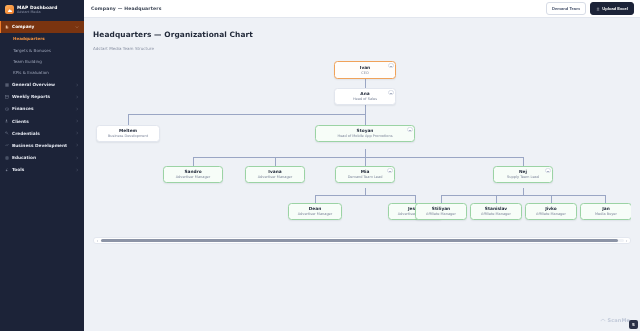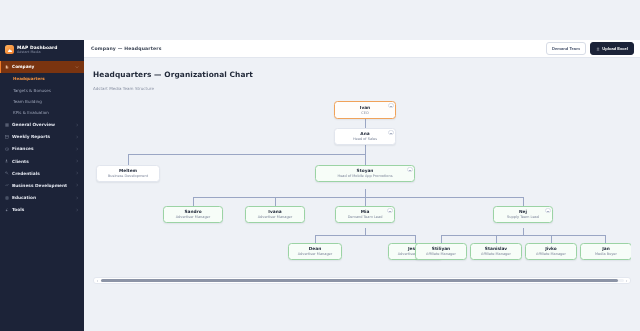--- a/index.html
+++ b/index.html
@@ -4,21 +4,21 @@
 <style>
   html,body{margin:0;padding:0;}
   body{
     width:640px;height:331px;overflow:hidden;
     background:#eef1f6;
     font-family:"DejaVu Sans","Liberation Sans",sans-serif;
     font-size:4.6px;
     color:#1f2937;
     -webkit-font-smoothing:antialiased;
   }
-  .app{display:flex;width:640px;height:277px;margin-top:40px;}
+  .app{display:flex;width:640px;height:277px;}
 
   
   .sidebar{
     width:84px;min-width:84px;height:331px;
     background:#1c2338;color:#c3c9d9;
     display:flex;flex-direction:column;
     position:relative;
   }
   .brand{
     display:flex;align-items:center;gap:3px;

